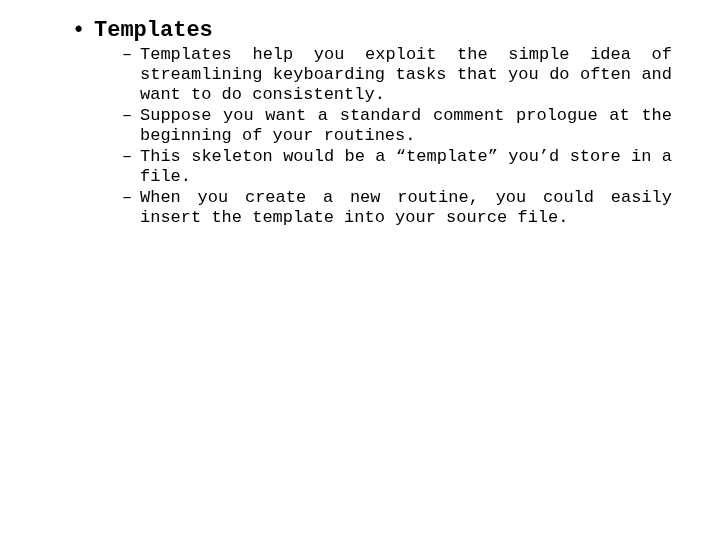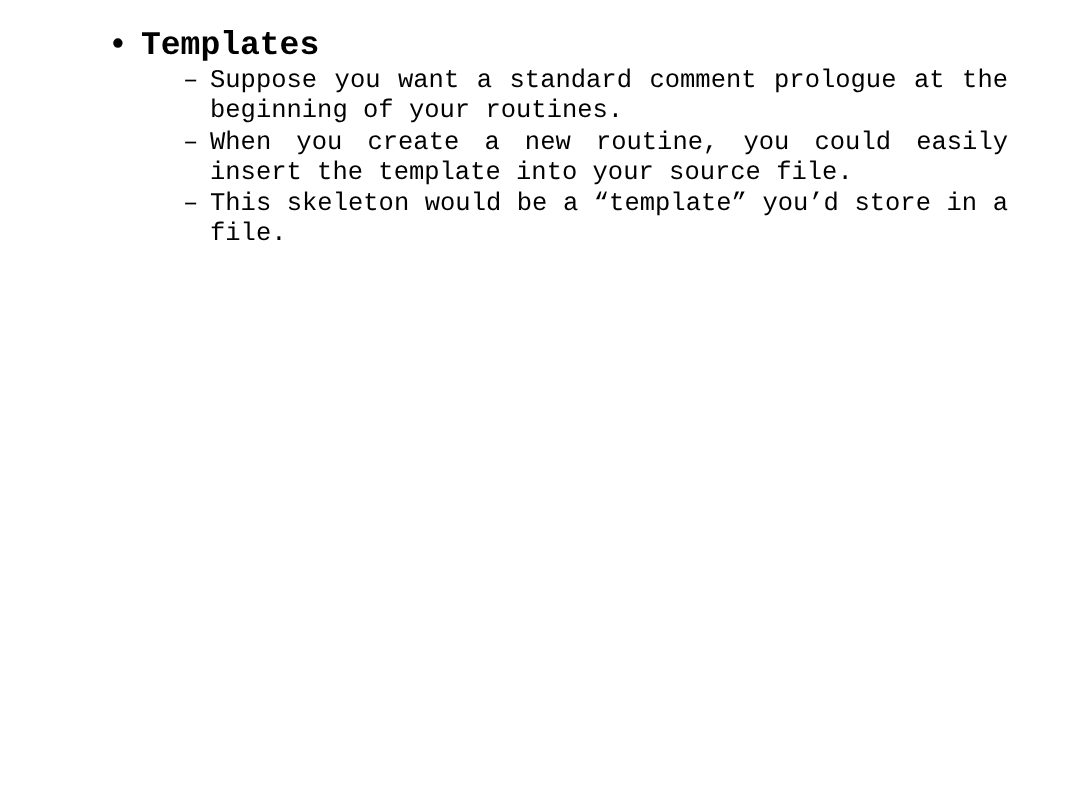--- a/index.html
+++ b/index.html
@@ -69,19 +69,20 @@
 </style>
 </head>
 <body>
 
 <div class="slide">
 
   <ul class="level1">
     <li>
       <span>Templates</span>
       <ul class="level2">
+        <li>Templates help you exploit the simple idea of streamlining keyboarding tasks that you do often and want to do consistently.</li>
         <li>Suppose you want a standard comment prologue at the beginning of your routines.</li>
+        <li>This skeleton would be a “template” you’d store in a file.</li>
         <li>When you create a new routine, you could easily insert the template into your source file.</li>
-        <li>This skeleton would be a “template” you’d store in a file.</li>
       </ul>
     </li>
   </ul>
 </div>
 
 </body></html>

